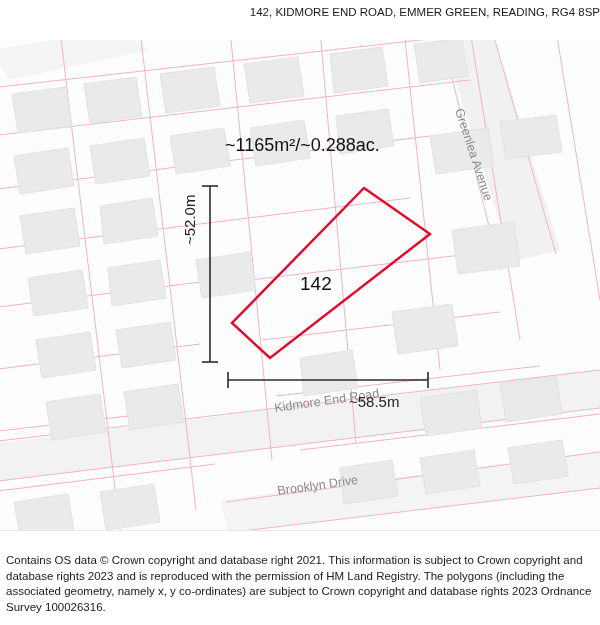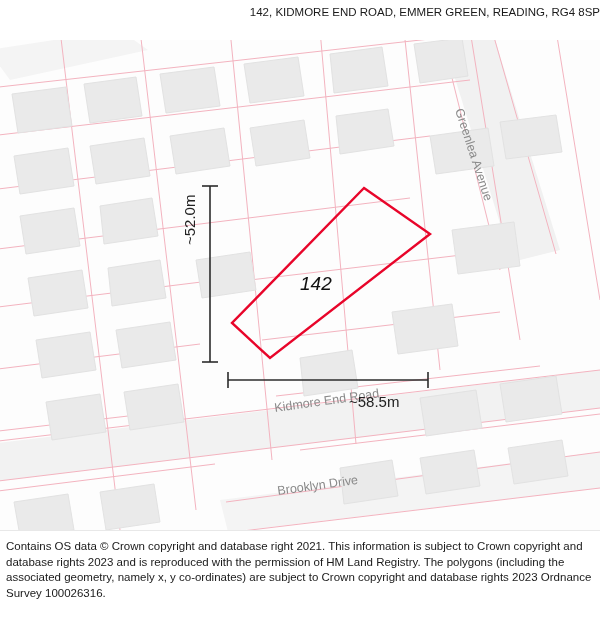--- a/index.html
+++ b/index.html
@@ -63,21 +63,20 @@
     left: 225px;
     top: 95px;
     font-size: 18px;
     color: #111111;
   }
   #plot-number {
     left: 300px;
     top: 233px;
     font-size: 19px;
     color: #111111;
-    font-style: italic;
   }
   #width-label {
     left: 301px;
     top: 353px;
     font-size: 15px;
     margin-left: 48px;
   }
   #height-label {
     left: 181px;
     top: 205px;
@@ -90,21 +89,21 @@
     font-size: 12.5px;
     fill: #8a8a8a;
   }
   
   .footer {
     position: absolute;
     left: 0;
     top: 530px;
     width: 600px;
     height: 95px;
-    padding: 8px 6px 0 6px;
+    padding: 22px 6px 0 6px;
     box-sizing: border-box;
     border-top: 1px solid #e8e8e8;
     background: #ffffff;
   }
   .footer p {
     margin: 0;
     font-size: 11.5px;
     line-height: 15.5px;
     color: #1a1a1a;
   }
@@ -211,20 +210,21 @@
           <line x1="228" y1="332" x2="228" y2="348"></line>
           <line x1="428" y1="332" x2="428" y2="348"></line>
         </g>
 
         <text class="street" x="455" y="70" transform="rotate(72 455 70)" fill="#8f8f8f" font-family="Liberation Sans, sans-serif" font-size="12.5">Greenlea Avenue</text>
         <text class="street" x="275" y="372" transform="rotate(-8 275 372)" fill="#8f8f8f" font-family="Liberation Sans, sans-serif" font-size="13.5">Kidmore End Road</text>
         <text class="street" x="278" y="455" transform="rotate(-8 278 455)" fill="#9a9a9a" font-family="Liberation Sans, sans-serif" font-size="12.5">Brooklyn Drive</text>
       </g>
     </svg>
 
+    <div class="map-label" id="area-label">~1165m²/~0.288ac.</div>
     <div class="map-label" id="plot-number">142</div>
     <div class="map-label" id="width-label">~58.5m</div>
     <div class="map-label" id="height-label">~52.0m</div>
   </div>
 
   <div class="footer">
     <p>Contains OS data © Crown copyright and database right 2021. This information is subject to Crown copyright and database rights 2023 and is reproduced with the permission of HM Land Registry. The polygons (including the associated geometry, namely x, y co-ordinates) are subject to Crown copyright and database rights 2023 Ordnance Survey 100026316.</p>
   </div>
 
 </div>

